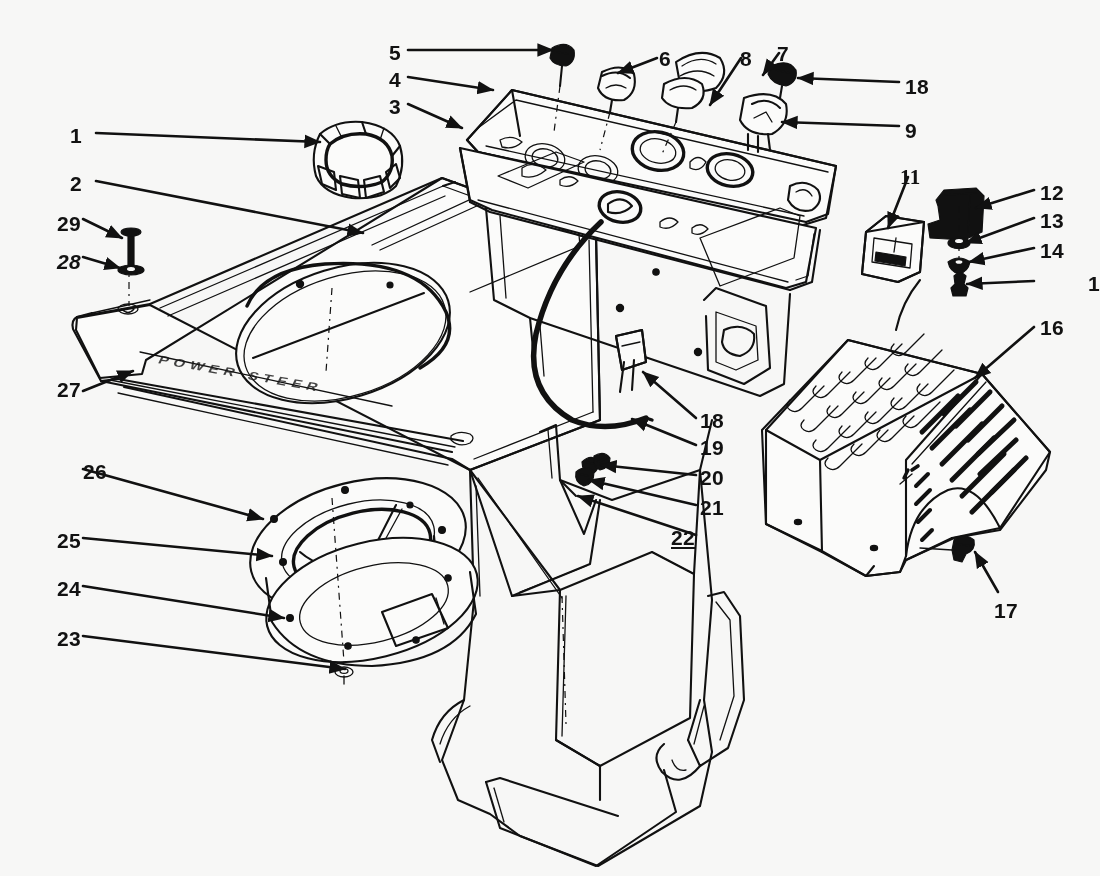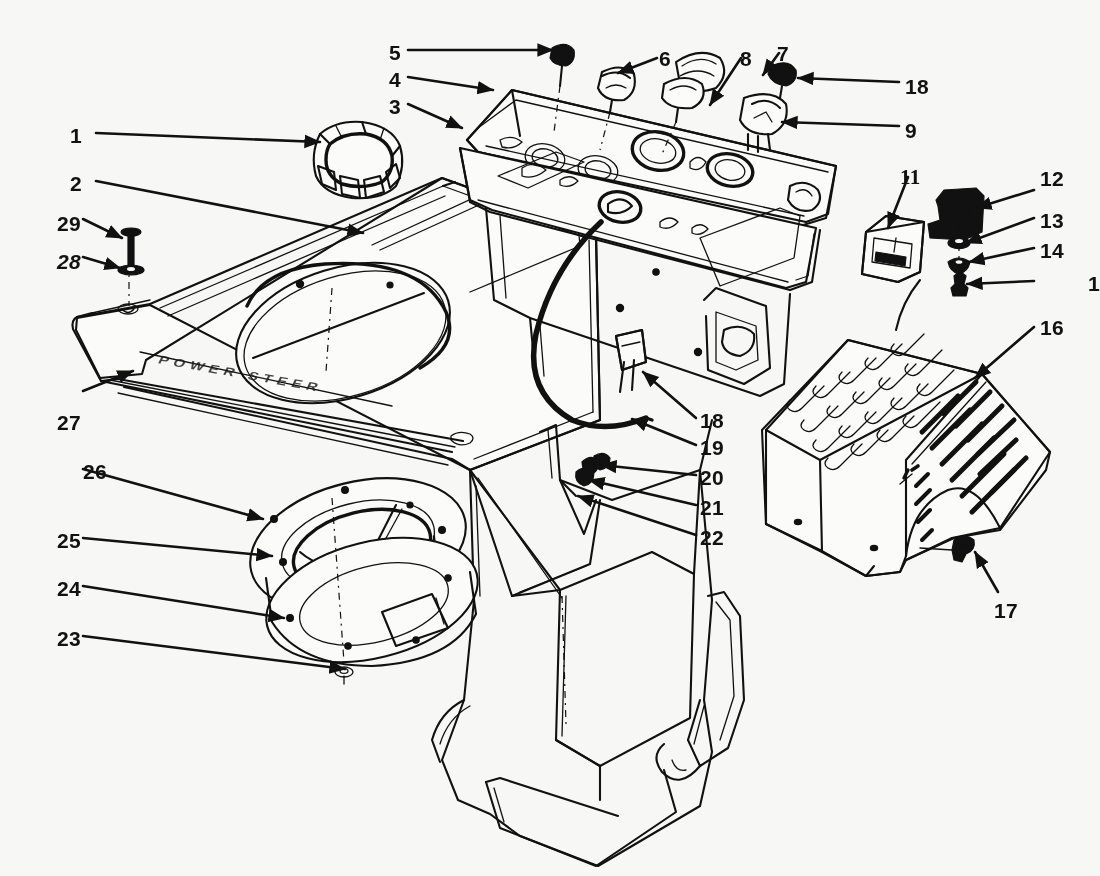--- a/index.html
+++ b/index.html
@@ -501,35 +501,35 @@
       <div class="callout-label" style="left: 70px; top: 173px;">2</div>
       <div class="callout-label" style="left: 389px; top: 96px;">3</div>
       <div class="callout-label" style="left: 389px; top: 69px;">4</div>
       <div class="callout-label" style="left: 389px; top: 42px;">5</div>
       <div class="callout-label" style="left: 659px; top: 48px;">6</div>
       <div class="callout-label" style="left: 777px; top: 43px;">7</div>
       <div class="callout-label" style="left: 740px; top: 48px;">8</div>
       <div class="callout-label" style="left: 905px; top: 120px;">9</div>
       <div class="callout-label" style="left: 905px; top: 76px;">18</div>
       <div class="callout-label" style="left: 900px; top: 167px; font-family: Liberation Serif, serif;">11</div>
-      <div class="callout-label" style="left: 1040px; top: 168px;">12</div>
+      <div class="callout-label" style="left: 1040px; top: 182px;">12</div>
       <div class="callout-label" style="left: 1040px; top: 210px;">13</div>
       <div class="callout-label" style="left: 1040px; top: 240px;">14</div>
       <div class="callout-label" style="left: 1088px; top: 273px;">15</div>
       <div class="callout-label" style="left: 1040px; top: 317px; text-align: right;">16</div>
       <div class="callout-label" style="left: 994px; top: 600px;">17</div>
       <div class="callout-label" style="left: 700px; top: 410px;">18</div>
       <div class="callout-label" style="left: 700px; top: 437px; text-align: center;">19</div>
       <div class="callout-label" style="left: 700px; top: 467px;">20</div>
       <div class="callout-label" style="left: 700px; top: 497px;">21</div>
-      <div class="callout-label" style="left: 700px; top: 527px;">22</div>
+      <div class="callout-label" style="left: 671px; top: 527px; text-decoration: underline;">22</div>
       <div class="callout-label" style="left: 57px; top: 628px;">23</div>
       <div class="callout-label" style="left: 57px; top: 578px;">24</div>
       <div class="callout-label" style="left: 57px; top: 530px;">25</div>
       <div class="callout-label" style="left: 57px; top: 461px; margin-left: 26px;">26</div>
-      <div class="callout-label" style="left: 57px; top: 412px;">27</div>
+      <div class="callout-label" style="left: 57px; top: 379px;">27</div>
       <div class="callout-label" style="left: 57px; top: 251px; font-style: italic;">28</div>
       <div class="callout-label" style="left: 57px; top: 213px;">29</div>
     </div>
 
   <div class="emboss-text" style="left:158px; top:365px; transform: rotate(10deg) skewX(-16deg) scaleY(0.78);">POWER STEER</div>
 
 </div>
 
 </body></html>

